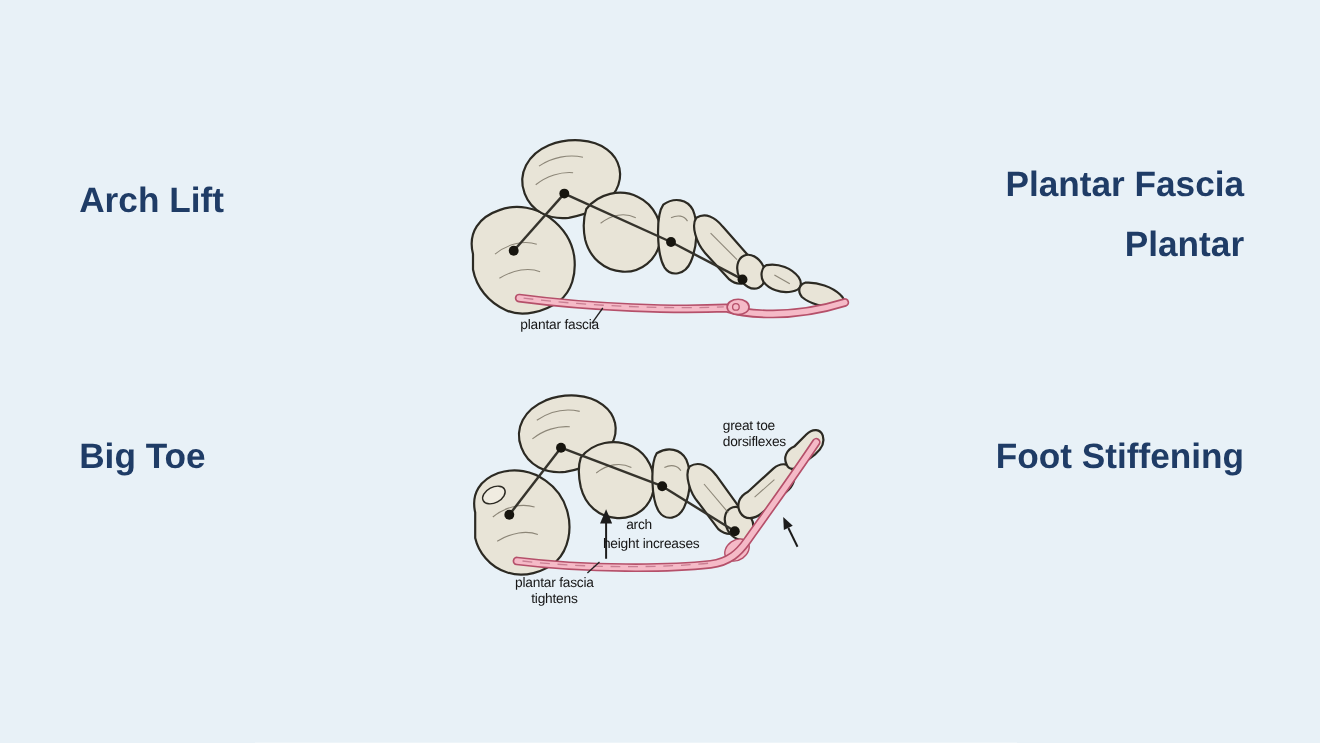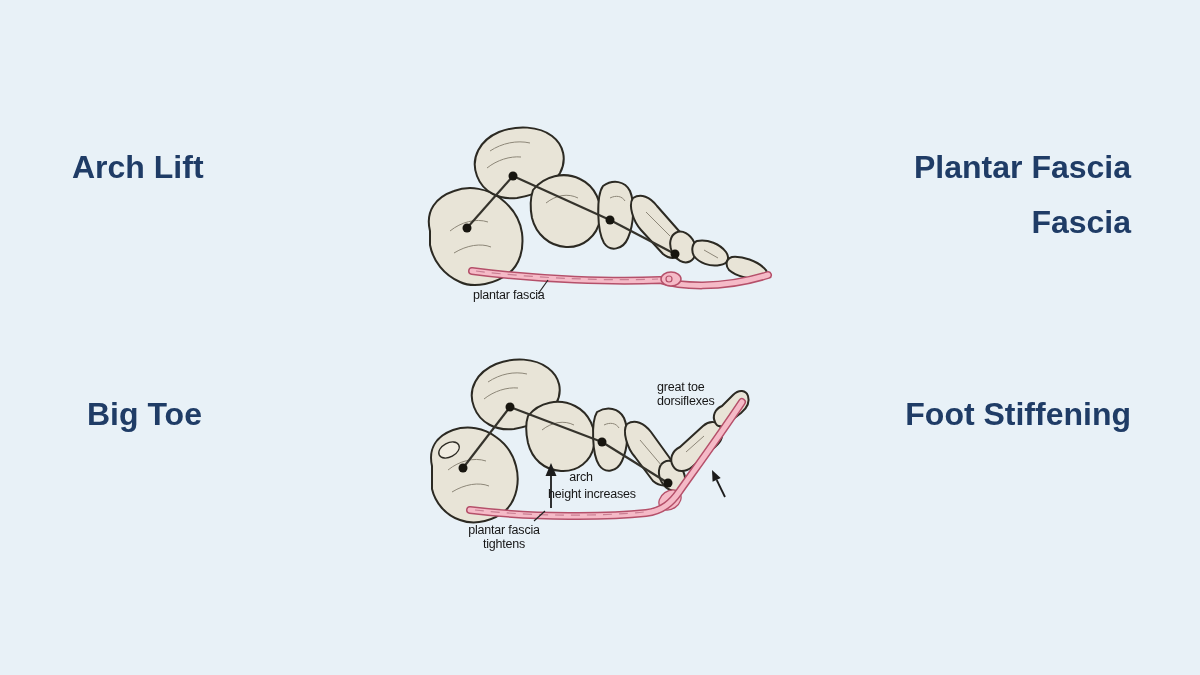--- a/index.html
+++ b/index.html
@@ -13,23 +13,23 @@
   }
   .heading {
     position: absolute;
     font-size: 32px;
     font-weight: 700;
     color: #1f3c66;
     line-height: 55px;
     white-space: nowrap;
   }
   .heading.align-right { text-align: right; }
-  #h-arch-lift   { left: 72px;  top: 140px; }
+  #h-arch-lift   { left: 72px;  top: 155px; }
   #h-pf-tension  { right: 69px; top: 140px; }
-  #h-big-toe     { left: 87px;  top: 387px; }
+  #h-big-toe     { left: 72px;  top: 387px; }
   #h-foot-stiff  { right: 69px; top: 387px; text-align: right; }
   .fig { position: absolute; }
   #fig-top    { left: 420px; top: 113px; }
   #fig-bottom { left: 420px; top: 350px; }
   .fig-label {
     font-family: "Liberation Sans", sans-serif;
     font-size: 12.5px;
     letter-spacing: -0.2px;
     fill: #161616;
   }
@@ -43,21 +43,21 @@
 </style>
 </head>
 <body>
 
 <div class="canvas">
 
   <div class="heading" id="h-arch-lift">Arch Lift</div>
 
   <div class="heading align-right" id="h-pf-tension">
     <div>Plantar Fascia</div>
-    <div>Fascia</div>
+    <div>Plantar</div>
   </div>
 
   <div class="heading" id="h-big-toe">
     <div>Big Toe</div>
   </div>
 
   <div class="heading align-right" id="h-foot-stiff">Foot Stiffening</div>
 
   <svg class="fig" id="fig-top" width="380" height="207" viewBox="0 0 380 207">
 

